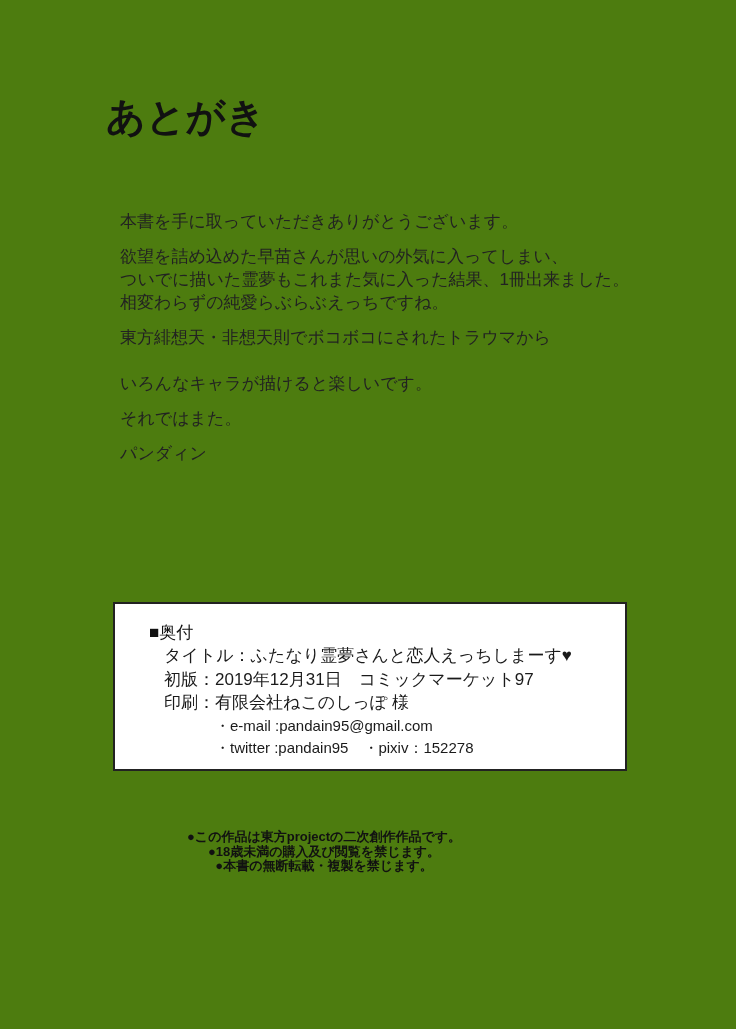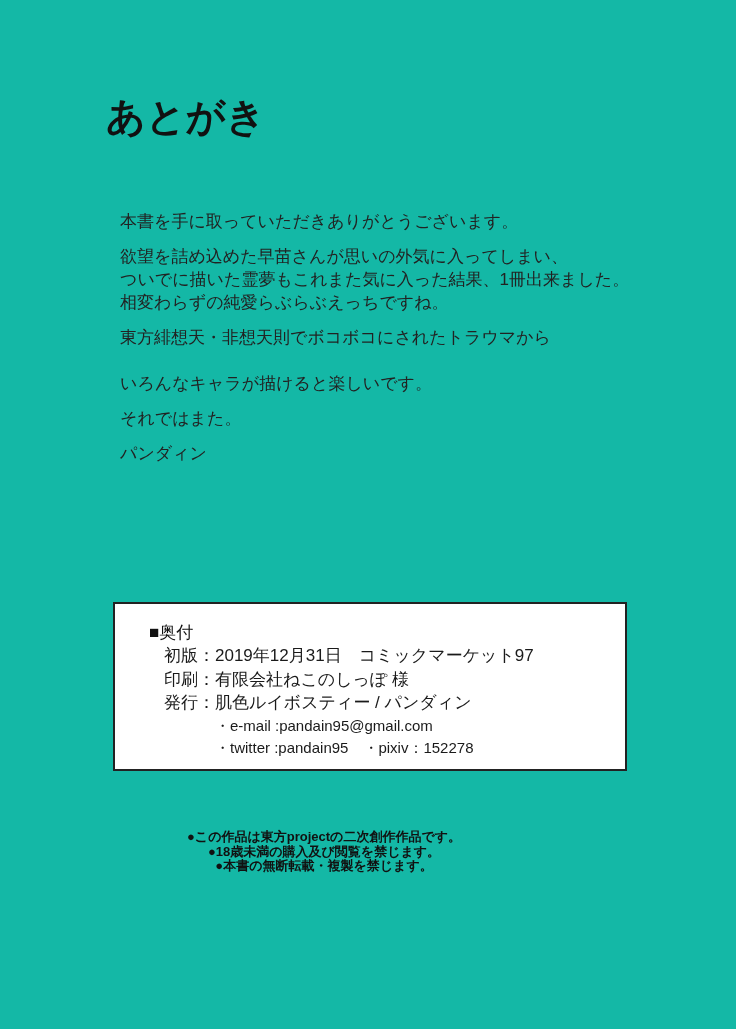--- a/index.html
+++ b/index.html
@@ -4,21 +4,21 @@
 <style>
   html, body {
     margin: 0;
     padding: 0;
     background: #ffffff;
   }
   .page {
     position: relative;
     width: 736px;
     height: 1029px;
-    background: #14b8a6;
+    background: #4d7c0f;
     overflow: hidden;
     color: #1a1a1a;
     font-family: "Liberation Sans", "DejaVu Sans", sans-serif;
   }
   .title {
     position: absolute;
     left: 106px;
     top: 93px;
     margin: 0;
     font-family: "DejaVu Serif", "Liberation Serif", serif;
@@ -113,23 +113,23 @@
       <span>いろんなキャラが描けると楽しいです。</span>
     </p>
 
     <p class="para-4">それではまた。</p>
 
     <p class="signature">パンダィン</p>
   </div>
 
   <div class="colophon">
     <div class="colophon-heading">■奥付</div>
+    <div class="colophon-line">タイトル：ふたなり霊夢さんと恋人えっちしまーす♥</div>
     <div class="colophon-line">初版：2019年12月31日　コミックマーケット97</div>
     <div class="colophon-line">印刷：有限会社ねこのしっぽ 様</div>
-    <div class="colophon-line">発行：肌色ルイボスティー / パンダィン</div>
     <div class="colophon-contact">・e-mail :pandain95@gmail.com</div>
     <div class="colophon-contact">・twitter :pandain95　・pixiv：152278</div>
   </div>
 
   <div class="notices">
     <div class="notice-line">●この作品は東方projectの二次創作作品です。</div>
     <div class="notice-line">●18歳未満の購入及び閲覧を禁じます。</div>
     <div class="notice-line">●本書の無断転載・複製を禁じます。</div>
   </div>
 

